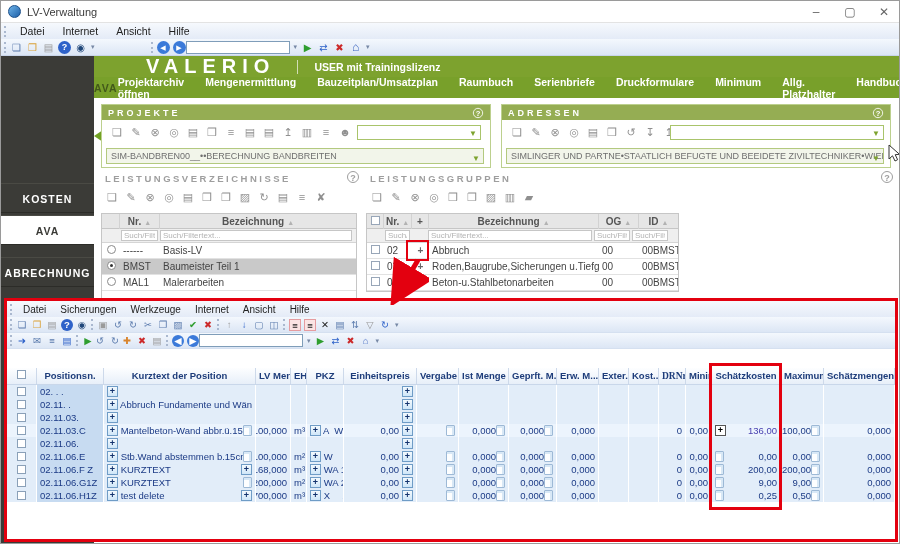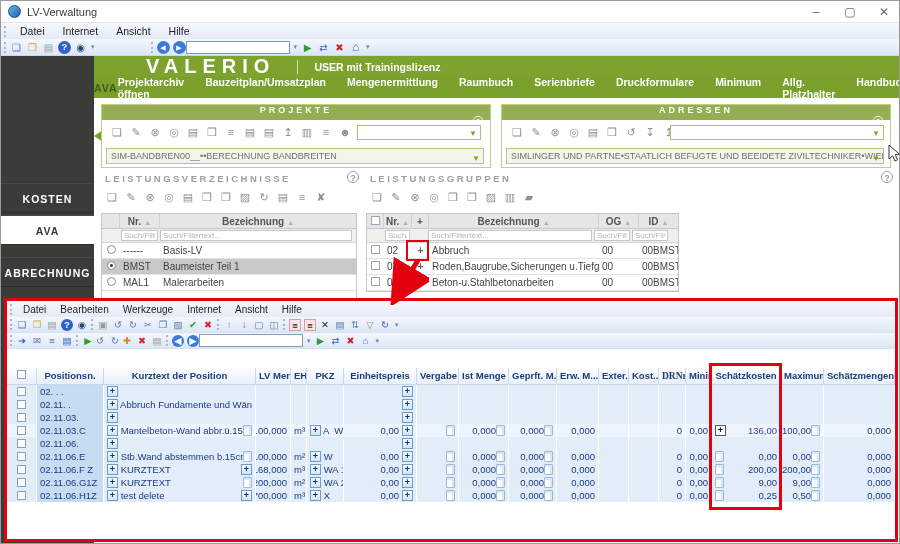--- a/index.html
+++ b/index.html
@@ -50,21 +50,21 @@
 
   
   .sidebar{left:0;top:55px;width:93px;height:489px;background:#3b3b37;}
   .side-item{position:absolute;left:0;width:93px;height:30px;line-height:30px;text-align:center;color:#fff;
              font-size:10.5px;font-weight:bold;letter-spacing:1px;border-top:1px solid #4a4a44;border-bottom:1px solid #2c2c28;}
   .side-item.active{background:#fff;color:#3b3b37;}
   .collapse-arrow{left:93px;top:129px;width:0;height:0;border-top:6px solid transparent;border-bottom:6px solid transparent;border-right:9px solid #71a223;}
 
   
   .panel{background:#fff;border:1px solid #bcd08e;}
-  .panel-head{height:15px;background:#95ad53;color:#fff;display:flex;align-items:center;padding:0 6px;flex-direction:column;}
+  .panel-head{height:15px;background:#95ad53;color:#fff;display:flex;align-items:center;padding:0 6px;}
   .panel-title{font-size:9px;font-weight:bold;letter-spacing:3px;}
   .panel-head .qmark{margin-left:auto;color:#fff;transform:scale(.85);}
   .panel-icons{position:absolute;left:8px;top:21px;display:flex;gap:5px;}
   .gcombo{position:absolute;height:15px;border:1px solid #a9c46b;background:#fff;font-size:9px;}
   .gcombo .arr,.mcombo .arr{position:absolute;right:3px;top:3px;font-size:8px;color:#7da32f;}
   .mcombo{position:absolute;left:4px;right:6px;bottom:3px;height:16px;background:#f2f5ea;border:1px solid #b3c97f;
           color:#6f6f6f;font-size:9px;line-height:14px;padding:0 14px 0 4px;white-space:nowrap;overflow:hidden;}
 
   
   .sec-title{font-size:9.5px;font-weight:bold;color:#9e9e9e;letter-spacing:2.5px;white-space:nowrap;}
@@ -176,22 +176,22 @@
   <div class="abs band1" data-name="brand-band">
     <span class="logo" data-name="valerio-logo">VALERIO</span>
     <span class="vdiv" data-name="divider"></span>
     <span class="license" data-name="license-label">USER mit Trainingslizenz</span>
   </div>
 
   <div class="abs band2" data-name="main-nav">
     <span class="nav-active" data-name="nav-item-ava">AVA</span>
     <span class="nav-items">
       <span data-name="nav-item-projektarchiv">Projektarchiv öffnen</span>
+      <span data-name="nav-item-mengenermittlung">Mengenermittlung</span>
       <span data-name="nav-item-bauzeitplan">Bauzeitplan/Umsatzplan</span>
-      <span data-name="nav-item-mengenermittlung">Mengenermittlung</span>
       <span data-name="nav-item-raumbuch">Raumbuch</span>
       <span data-name="nav-item-serienbriefe">Serienbriefe</span>
       <span data-name="nav-item-druckformulare">Druckformulare</span>
       <span data-name="nav-item-reports">Minimum</span>
       <span data-name="nav-item-platzhalter">Allg. Platzhalter</span>
       <span data-name="nav-item-handbuch">Handbuch</span>
     </span>
 
   </div>
 
@@ -348,21 +348,21 @@
       <span class="cellt" style="width:170px">Beton-u.Stahlbetonarbeiten</span>
       <span class="cellt" style="width:40px">00</span>
       <span class="cellt" style="width:39px">00BMST</span>
     </div>
   </div>
 
   <div class="abs overlay" data-name="overlay-window">
     <div class="ov-menu" data-name="overlay-menubar">
       <span class="grip" data-name="toolbar-grip"></span>
       <span class="mi" data-name="overlay-menu-datei">Datei</span>
-      <span class="mi" data-name="overlay-menu-bearbeiten">Bearbeiten</span>
+      <span class="mi" data-name="overlay-menu-bearbeiten">Sicherungen</span>
       <span class="mi" data-name="overlay-menu-werkzeuge">Werkzeuge</span>
       <span class="mi" data-name="overlay-menu-internet">Internet</span>
       <span class="mi" data-name="overlay-menu-ansicht">Ansicht</span>
       <span class="mi" data-name="overlay-menu-hilfe">Hilfe</span>
     </div>
     <div class="ov-tb" data-name="overlay-toolbar-1">
       <span class="grip" data-name="toolbar-grip"></span>
       <span class="tstrip">
           <span class="ic " data-name="new-document-icon">❏</span>
           <span class="ic " data-name="open-folder-icon">❒</span>

